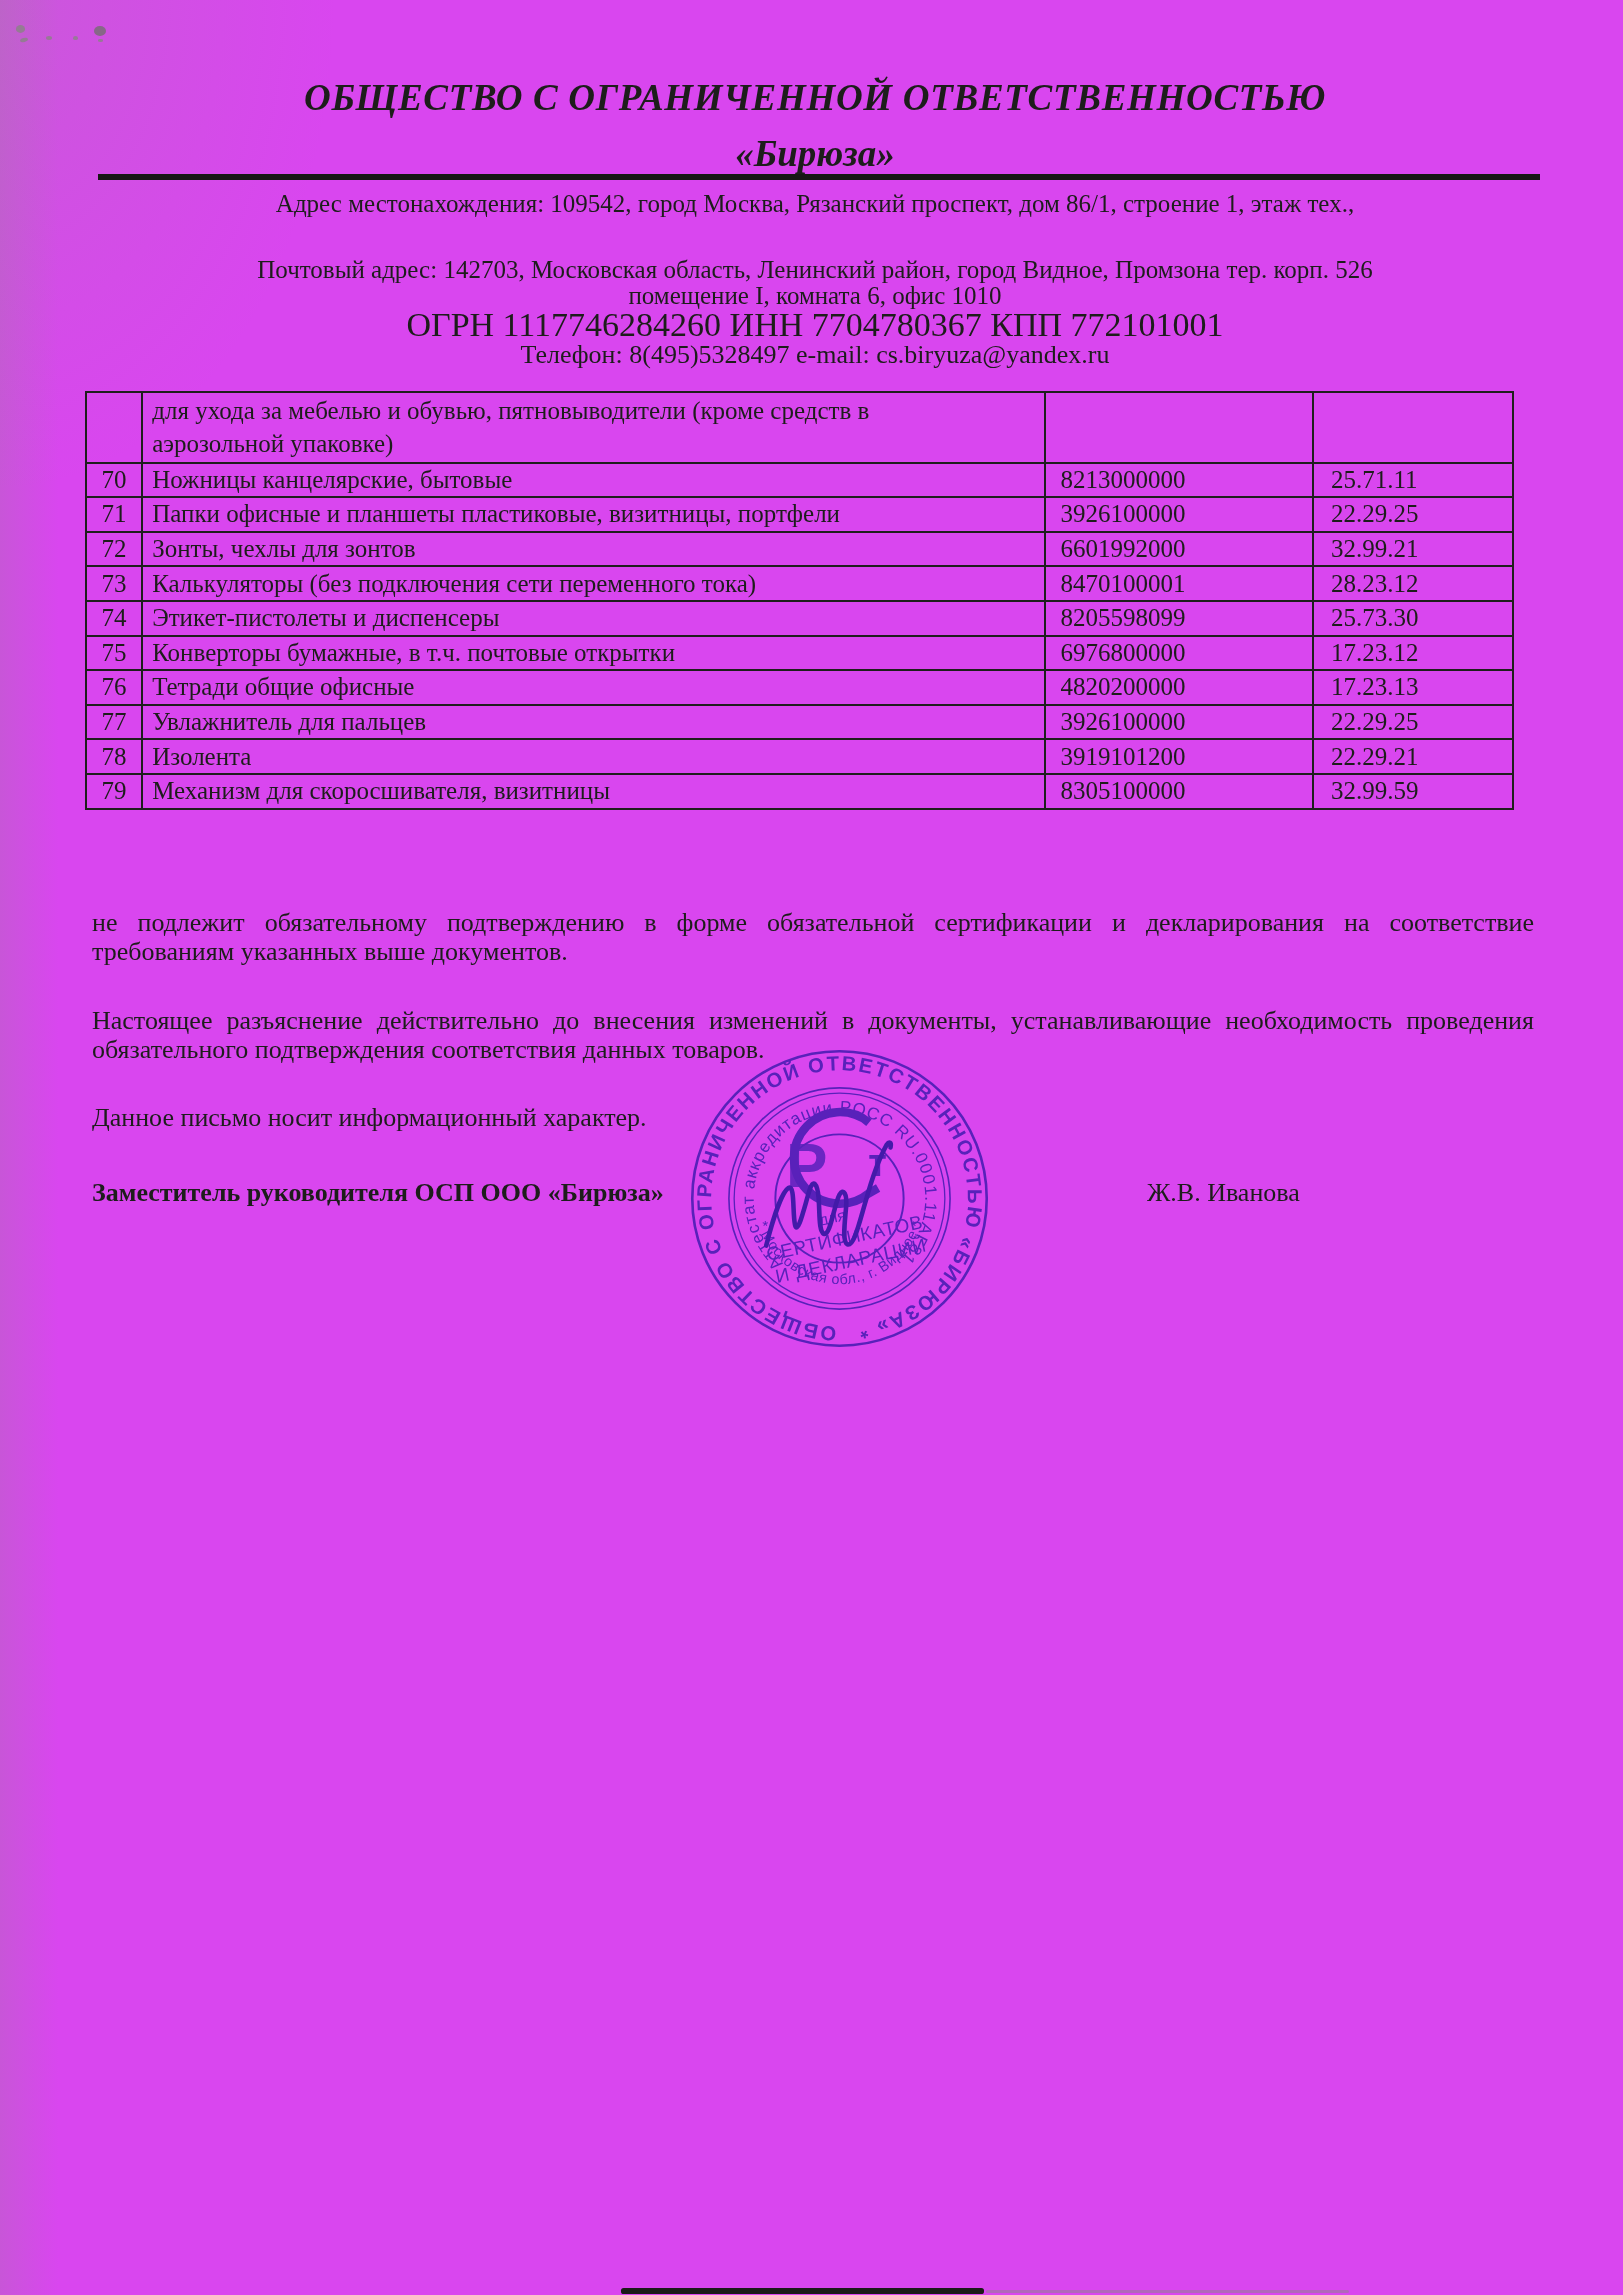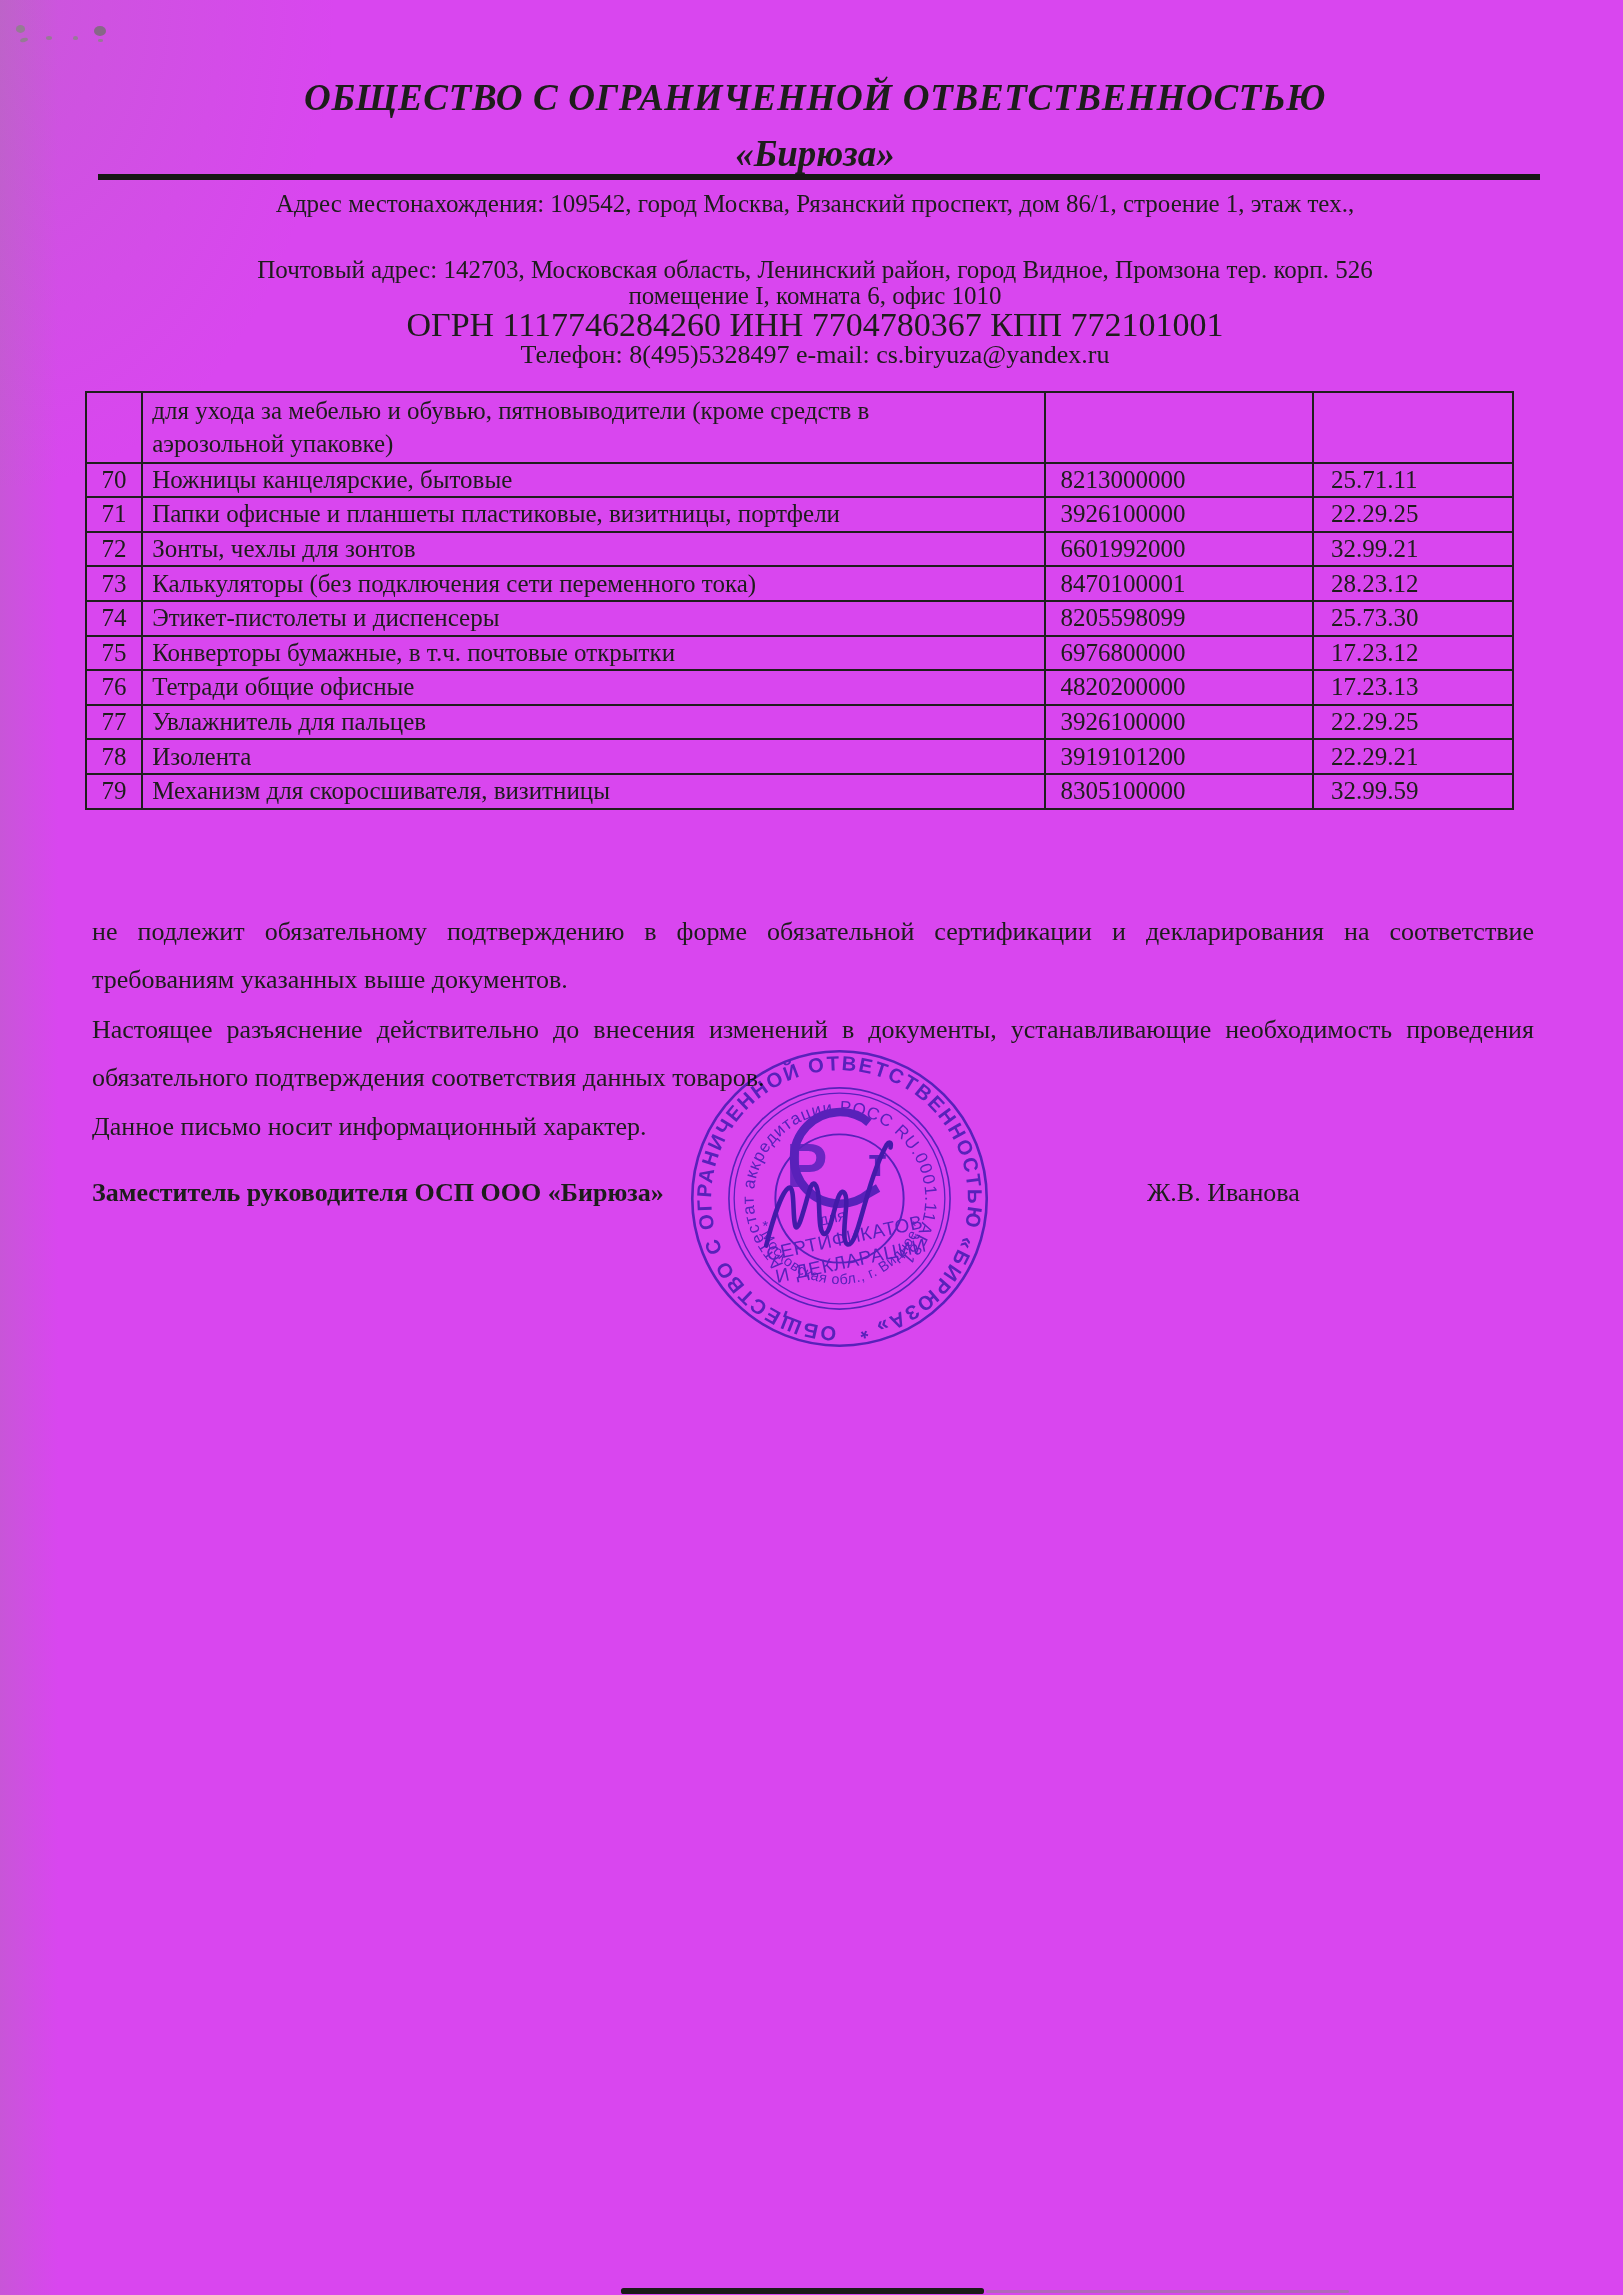--- a/index.html
+++ b/index.html
@@ -40,21 +40,21 @@
   table.goods td{border:2.6px solid #1e1e1c;vertical-align:middle;
     padding:1.3px 9.2px;overflow:hidden;}
   table.goods td.c-num{text-align:center;padding:1.3px 2.6px;}
   table.goods td.c-code{padding-left:14.4px;}
   table.goods td.c-okpd{padding-left:17px;}
   tr.data-row{height:33px;}
   tr.carryover-row{height:65px;}
   tr.carryover-row td{vertical-align:top;line-height:33px;}
   tr.carryover-row td.c-name{padding-right:85px;}
   
-  .para{left:92px;width:1442px;font-size:26px;line-height:48px;margin:0;}
+  .para{left:92px;width:1442px;font-size:26px;line-height:29px;margin:0;}
   .just{text-align:justify;text-align-last:left;}
   .para1{top:908px;}
   .para2{top:1006px;}
   .para3{top:1103px;}
   
   .sig-row{left:92px;top:1178px;width:1442px;height:39px;font-size:26px;}
   .sig-pos{position:absolute;left:0;top:0;font-weight:bold;}
   .sig-name{position:absolute;left:1055px;top:0;}
   
   .seal{position:absolute;left:689px;top:1048px;width:301px;height:301px;

